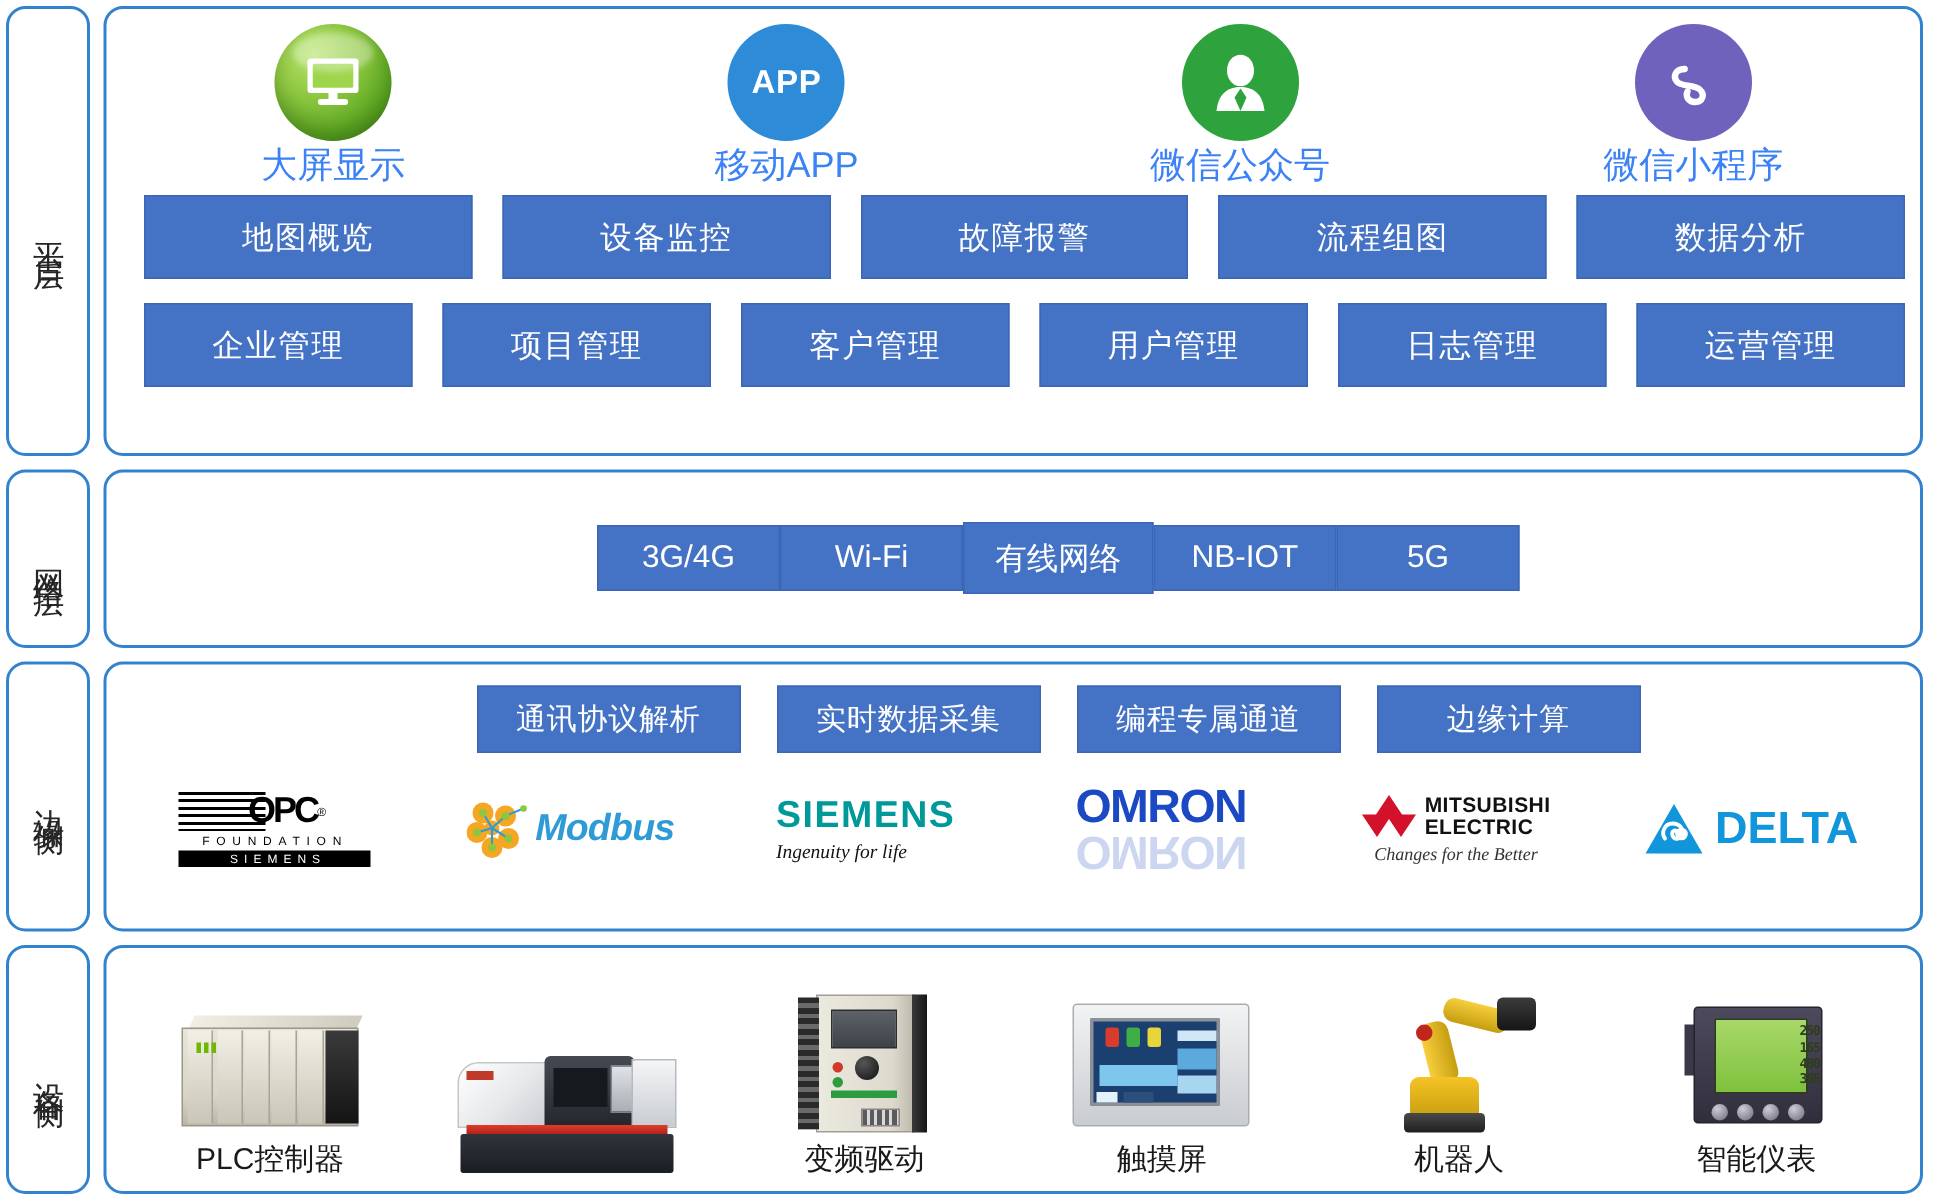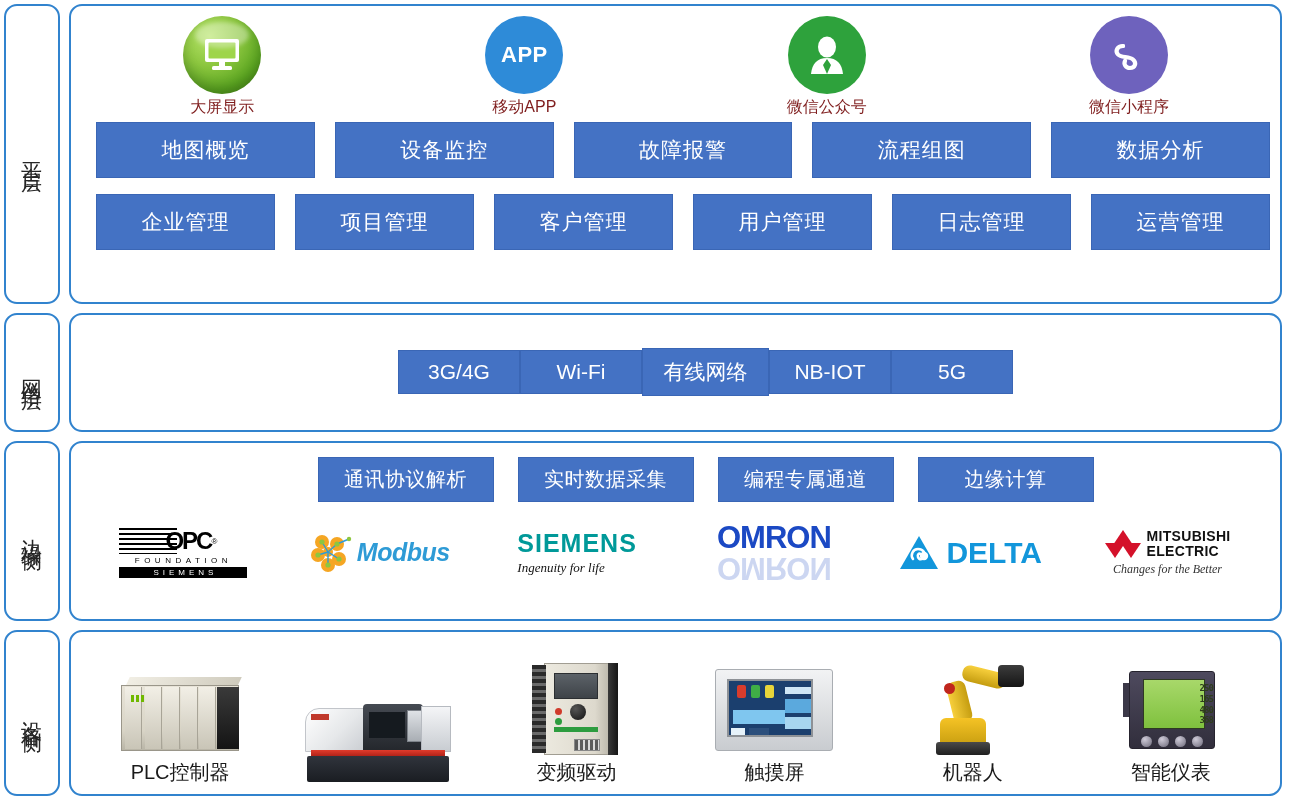--- a/index.html
+++ b/index.html
@@ -69,21 +69,21 @@
     background: rgba(255,255,255,.35);
     filter: blur(2px);
   }
   .ic-app { background: #2E8BD8; }
   .ic-app .app-text {
     color: #fff; font-weight: bold; font-size: 22px; letter-spacing: .5px;
   }
   .ic-wechat { background: #2EA23C; }
   .ic-mini { background: #6E62BD; }
   .channel-label {
-    font-size: 16px; color: #7f1d1d; line-height: 1.1;
+    font-size: 24px; color: #3b82f6; line-height: 1.1;
   }
 
   .tilegrid {
     padding: 6px 10px 0 25px;
     display: flex; flex-direction: column; gap: 16px;
   }
   .tilerow { display: flex; gap: 20px; justify-content: space-between; }
   .tile {
     flex: 1 1 0;
     height: 56px;
@@ -431,48 +431,48 @@
         </div>
 
         <div class="logo">
           <div class="omron">
             <div class="omron-word">OMRON</div>
             <div class="omron-reflect">OMRON</div>
           </div>
         </div>
 
         <div class="logo">
-          <div class="delta">
-            <div class="delta-mark">
-              <svg width="40" height="35" viewBox="0 0 40 35" aria-hidden="true">
-                <polygon points="20,1 39,34 1,34" fill="#1296DB"></polygon>
-                <path d="M14 24 C11 20 14 14 19 14 C24 14 27 18 25 22 C23.5 25 20 25 19 22 C18.2 19.6 20 18 21.6 19" fill="none" stroke="#ffffff" stroke-width="2.6" stroke-linecap="round"></path>
-                <circle cx="25" cy="21" r="4.2" fill="#ffffff"></circle>
-              </svg>
-            </div>
-            <div class="delta-word">DELTA</div>
-          </div>
-        </div>
-
-        <div class="logo">
           <div class="mitsu">
             <div class="mitsu-top">
               <div class="mitsu-mark">
                 <svg width="36" height="32" viewBox="0 0 36 32" aria-hidden="true">
                   <polygon points="18,2 28,17 8,17" fill="#D4112A"></polygon>
                   <polygon points="8,30 18,15 -2,15" fill="#D4112A" transform="translate(2,0)"></polygon>
                   <polygon points="28,30 38,15 18,15" fill="#D4112A" transform="translate(-2,0)"></polygon>
                 </svg>
               </div>
               <div class="mitsu-name">
                 <div>MITSUBISHI</div>
                 <div>ELECTRIC</div>
               </div>
             </div>
             <div class="mitsu-tag">Changes for the Better</div>
+          </div>
+        </div>
+
+        <div class="logo">
+          <div class="delta">
+            <div class="delta-mark">
+              <svg width="40" height="35" viewBox="0 0 40 35" aria-hidden="true">
+                <polygon points="20,1 39,34 1,34" fill="#1296DB"></polygon>
+                <path d="M14 24 C11 20 14 14 19 14 C24 14 27 18 25 22 C23.5 25 20 25 19 22 C18.2 19.6 20 18 21.6 19" fill="none" stroke="#ffffff" stroke-width="2.6" stroke-linecap="round"></path>
+                <circle cx="25" cy="21" r="4.2" fill="#ffffff"></circle>
+              </svg>
+            </div>
+            <div class="delta-word">DELTA</div>
           </div>
         </div>
 
       </div>
     </div>
   </div>
 
   <div class="layer layer-device">
     <div class="layer-tag">
       <span>设备侧</span>

